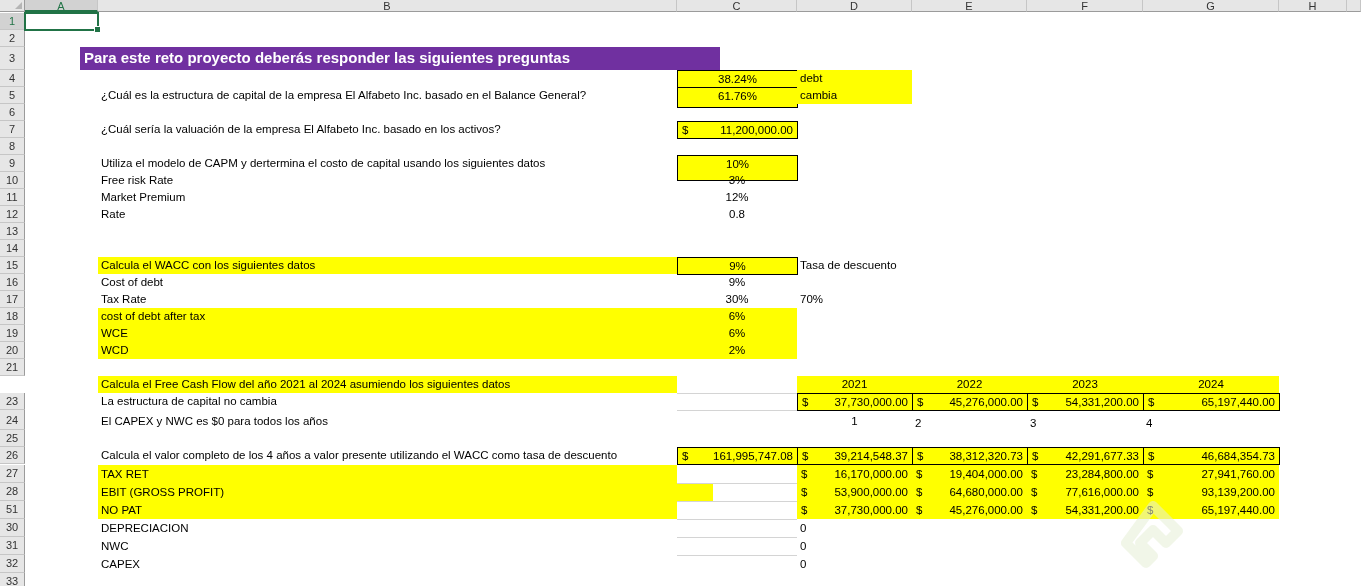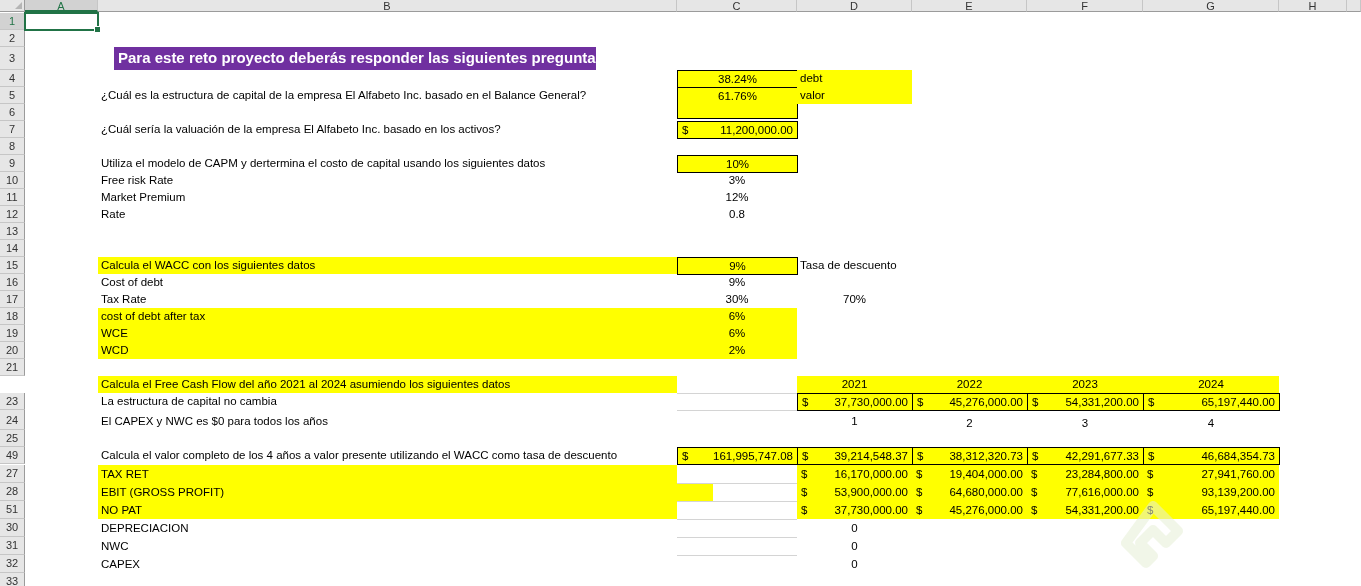--- a/index.html
+++ b/index.html
@@ -10,21 +10,21 @@
   .corner { position:absolute; left:0; top:0; width:25px; height:12px; background:#e6e6e6; border-right:1px solid #9b9b9b; border-bottom:1px solid #9b9b9b; box-sizing:border-box; }
   .corner:after { content:""; position:absolute; right:2px; bottom:2px; border-left:7px solid transparent; border-bottom:7px solid #b5b5b5; }
   .rowhdr { position:absolute; left:0; width:25px; height:17px; background:#e6e6e6; border-right:1px solid #9b9b9b;
             border-bottom:1px solid #c6c6c6; box-sizing:border-box; text-align:center; font-size:11px; line-height:16px; color:#333; }
   .rowhdr.sel { background:#d2d2d2; color:#217346; }
   .colhdr.sel { background:#d2d2d2; color:#217346; border-bottom:2px solid #217346; }
   .cell { position:absolute; height:17px; box-sizing:border-box; line-height:17px; white-space:nowrap; overflow:visible; padding:0 3px; }
   .y { background:#ffff00; }
   .bx { border:1px solid #000; }
   .c { text-align:center; }
-  .r { text-align:center; }
+  .r { text-align:left; }
   .purple { background:#7030a0; color:#fff; font-weight:bold; font-size:15px; line-height:22px; height:23px; padding-left:4px; }
   .gl { position:absolute; height:1px; background:#d4d4d4; }
   .money { display:flex; justify-content:space-between; padding:0 4px; }
   .selbox { position:absolute; left:24px; top:12px; width:75px; height:19px; border:2px solid #217346; box-sizing:border-box; }
   .selbox:after { content:""; position:absolute; right:-4px; bottom:-4px; width:5px; height:5px; background:#217346; border:1px solid #fff; }
   .watermark { position:absolute; left:1118px; top:500px; display:flex; align-items:center; opacity:0.55; }
   .wm-text { font-size:58px; color:#dcdcdc; font-family:"DejaVu Sans", sans-serif; letter-spacing:1px; }
 </style>
 </head>
 <body>
@@ -58,47 +58,47 @@
 <div class="rowhdr" style="top:274px">16</div>
 <div class="rowhdr" style="top:291px">17</div>
 <div class="rowhdr" style="top:308px">18</div>
 <div class="rowhdr" style="top:325px">19</div>
 <div class="rowhdr" style="top:342px">20</div>
 <div class="rowhdr" style="top:359px">21</div>
 <div class="rowhdr" style="top:397px">22</div>
 <div class="rowhdr" style="top:393px">23</div>
 <div class="rowhdr" style="top:410px;height:20px;line-height:20px">24</div>
 <div class="rowhdr" style="top:430px">25</div>
-<div class="rowhdr" style="top:447px">49</div>
+<div class="rowhdr" style="top:447px">26</div>
 <div class="rowhdr" style="top:465px;height:18px">27</div>
 <div class="rowhdr" style="top:483px;height:18px">28</div>
 <div class="rowhdr" style="top:501px;height:18px">51</div>
 <div class="rowhdr" style="top:519px;height:18px">30</div>
 <div class="rowhdr" style="top:537px;height:18px">31</div>
 <div class="rowhdr" style="top:555px;height:18px">32</div>
 <div class="rowhdr" style="top:573px;height:18px">33</div>
 
 <div class="selbox"></div>
 
-<div class="cell purple" style="left:114px;top:47px;width:482px">Para este reto proyecto deberás responder las siguientes preguntas</div>
+<div class="cell purple" style="left:80px;top:47px;width:640px">Para este reto proyecto deberás responder las siguientes preguntas</div>
 
 <div class="cell y bx c" style="left:677px;top:70px;width:121px;height:18px">38.24%</div>
 <div class="cell y" style="left:797px;top:70px;width:115px">debt</div>
 <div class="cell" style="left:98px;top:87px;width:579px">¿Cuál es la estructura de capital de la empresa El Alfabeto Inc. basado en el Balance General?</div>
-<div class="cell y bx c" style="left:677px;top:87px;width:121px;height:32px">61.76%</div>
-<div class="cell y" style="left:797px;top:87px;width:115px">valor</div>
+<div class="cell y bx c" style="left:677px;top:87px;width:121px;height:21px">61.76%</div>
+<div class="cell y" style="left:797px;top:87px;width:115px">cambia</div>
 
 <div class="cell" style="left:98px;top:121px;width:579px">¿Cuál sería la valuación de la empresa El Alfabeto Inc. basado en los activos?</div>
 <div class="cell y bx money" style="left:677px;top:121px;width:121px;height:18px">
   <span>$</span>
   <span>11,200,000.00</span>
 </div>
 
 <div class="cell" style="left:98px;top:155px;width:579px">Utiliza el modelo de CAPM y dertermina el costo de capital usando los siguientes datos</div>
-<div class="cell y bx c" style="left:677px;top:155px;width:121px;height:18px">10%</div>
+<div class="cell y bx c" style="left:677px;top:155px;width:121px;height:26px">10%</div>
 <div class="cell" style="left:98px;top:172px;width:579px">Free risk Rate</div>
 <div class="cell c" style="left:677px;top:172px;width:120px">3%</div>
 <div class="cell" style="left:98px;top:189px;width:579px">Market Premium</div>
 <div class="cell c" style="left:677px;top:189px;width:120px">12%</div>
 <div class="cell" style="left:98px;top:206px;width:579px">Rate</div>
 <div class="cell c" style="left:677px;top:206px;width:120px">0.8</div>
 
 <div class="cell y" style="left:98px;top:257px;width:579px">Calcula el WACC con los siguientes datos</div>
 <div class="cell y bx c" style="left:677px;top:257px;width:121px;height:18px">9%</div>
 <div class="cell" style="left:797px;top:257px;width:115px">Tasa de descuento</div>

